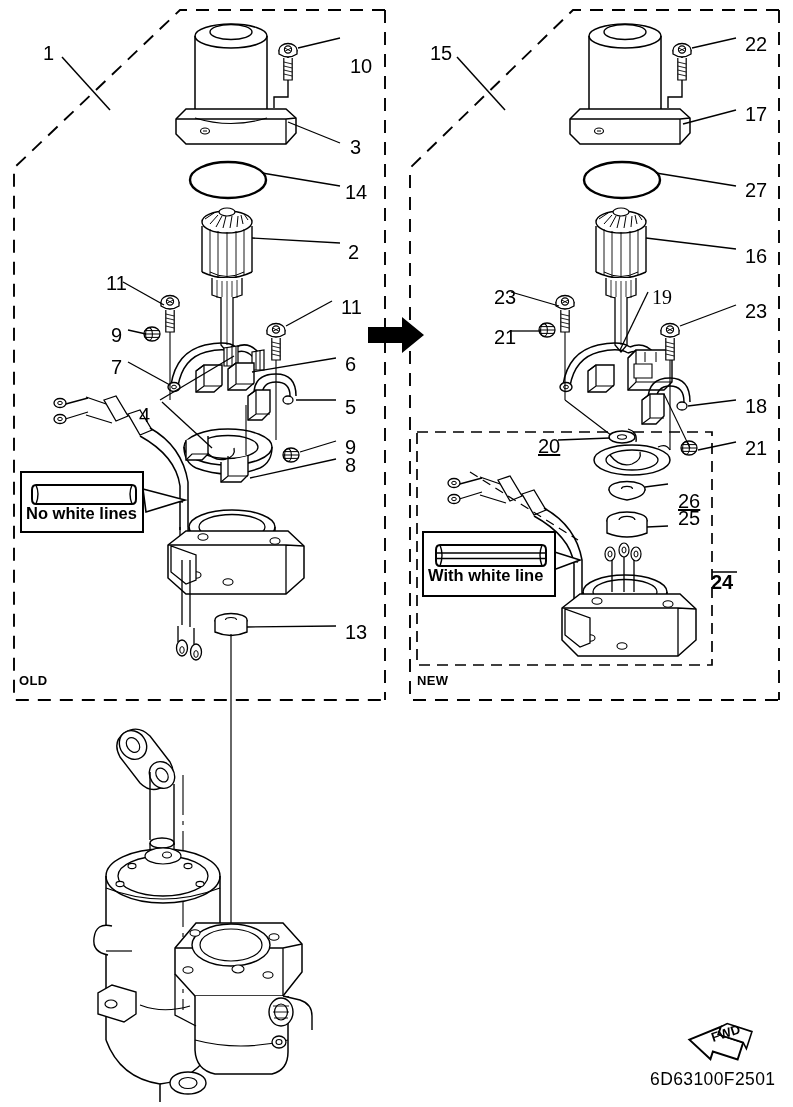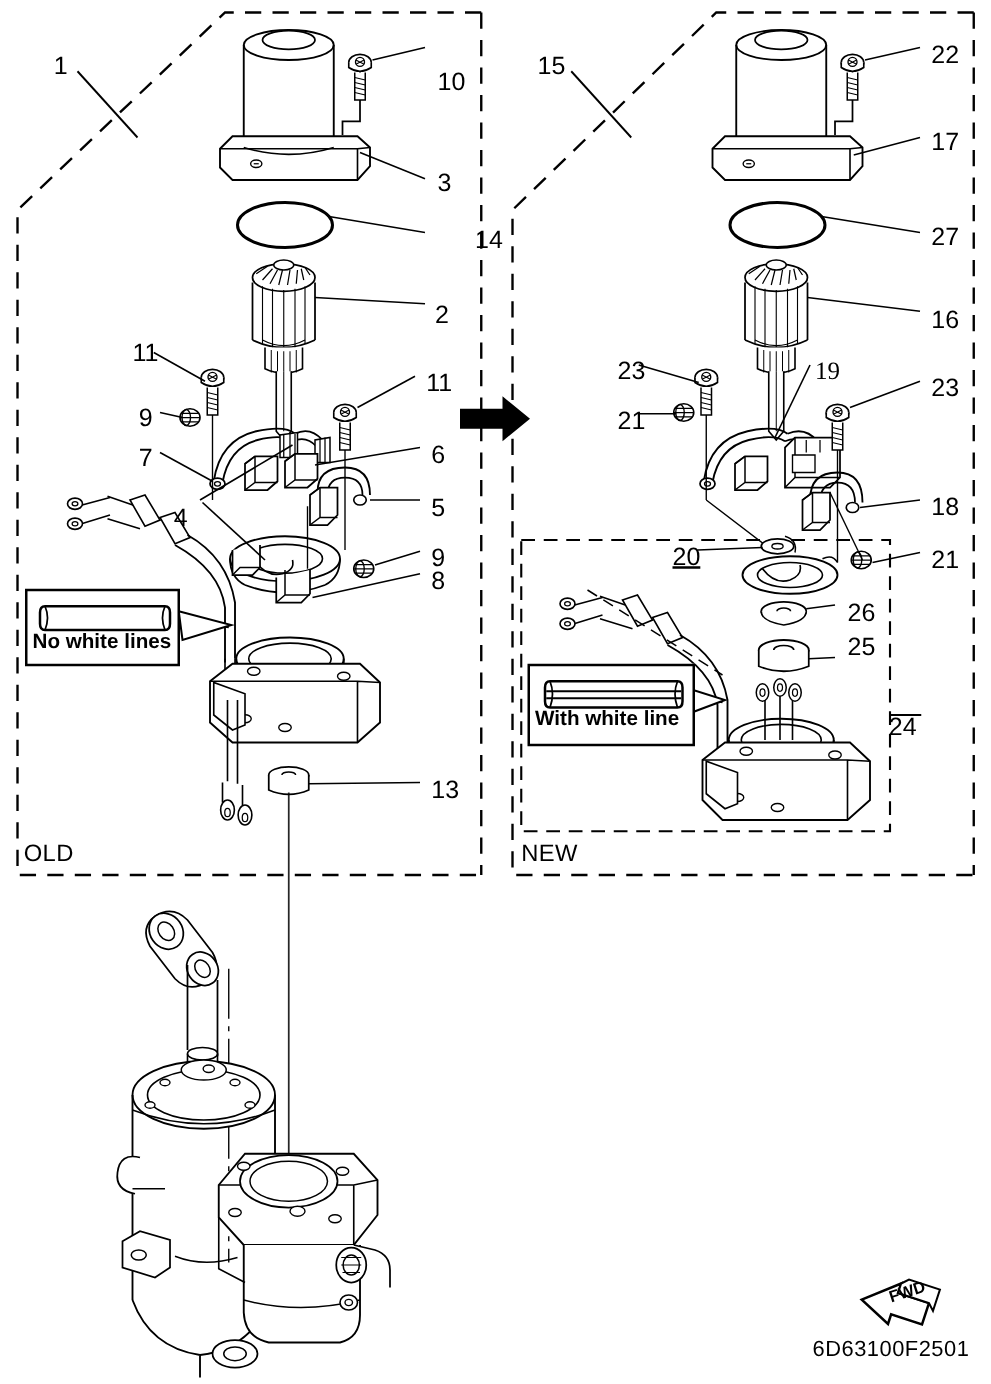--- a/index.html
+++ b/index.html
@@ -3,21 +3,21 @@
 <meta charset="utf-8">
 <title>Parts Diagram</title>
 <style>
   html,body{margin:0;padding:0;background:#ffffff;}
   body{width:793px;height:1107px;position:relative;overflow:hidden;
        font-family:"Liberation Sans","DejaVu Sans",sans-serif;color:#000;}
   #sheet{position:absolute;left:0;top:0;width:793px;height:1107px;}
   svg.layer{position:absolute;left:0;top:0;width:793px;height:1107px;overflow:visible;}
   .callnum{position:absolute;font-size:20px;font-weight:400;line-height:1;
            font-family:"Liberation Sans",sans-serif;white-space:nowrap;}
-  .panel-tag{position:absolute;font-size:19px;font-weight:400;letter-spacing:.3px;}
+  .panel-tag{position:absolute;font-size:13px;font-weight:700;letter-spacing:.3px;}
   .wl-box{position:absolute;background:#fff;border:2.2px solid #000;box-sizing:border-box;}
   .wl-label{position:absolute;font-size:16.5px;font-weight:700;white-space:nowrap;}
   .drawno{position:absolute;font-size:17.5px;font-weight:400;letter-spacing:.4px;white-space:nowrap;}
   .fwdtxt{font-size:13px;font-weight:700;}
 </style>
 </head>
 <body>
 
 <div id="sheet">
 
@@ -424,21 +424,21 @@
 
   <div class="panel-tag" style="left:19px;top:673px;">OLD</div>
   <div class="panel-tag" style="left:417px;top:673px;">NEW</div>
 
   <div class="callnum" style="left:43px;top:43px;">1</div>
   <div class="callnum" style="left:430px;top:43px;text-align:right;">15</div>
 
   <div id="callout-layer">
       <div class="callnum" style="left: 350px; top: 32px; margin-top: 24px;">10</div>
       <div class="callnum" style="left: 350px; top: 137px;">3</div>
-      <div class="callnum" style="left: 345px; top: 182px; margin-left: 35px;">14</div>
+      <div class="callnum" style="left: 345px; top: 182px;">14</div>
       <div class="callnum" style="left: 348px; top: 242px;">2</div>
       <div class="callnum" style="left: 106px; top: 273px;">11</div>
       <div class="callnum" style="left: 111px; top: 325px;">9</div>
       <div class="callnum" style="left: 111px; top: 357px;">7</div>
       <div class="callnum" style="left: 139px; top: 405px;">4</div>
       <div class="callnum" style="left: 341px; top: 297px;">11</div>
       <div class="callnum" style="left: 345px; top: 354px;">6</div>
       <div class="callnum" style="left: 345px; top: 397px;">5</div>
       <div class="callnum" style="left: 345px; top: 437px;">9</div>
       <div class="callnum" style="left: 345px; top: 455px;">8</div>
@@ -447,23 +447,23 @@
       <div class="callnum" style="left: 745px; top: 104px;">17</div>
       <div class="callnum" style="left: 745px; top: 180px;">27</div>
       <div class="callnum" style="left: 745px; top: 246px;">16</div>
       <div class="callnum" style="left: 494px; top: 287px;">23</div>
       <div class="callnum" style="left: 494px; top: 327px;">21</div>
       <div class="callnum" style="left: 652px; top: 287px; font-family: Liberation Serif, serif;">19</div>
       <div class="callnum" style="left: 745px; top: 301px;">23</div>
       <div class="callnum" style="left: 745px; top: 396px; text-align: right;">18</div>
       <div class="callnum" style="left: 538px; top: 436px; text-decoration: underline;">20</div>
       <div class="callnum" style="left: 745px; top: 438px;">21</div>
-      <div class="callnum" style="left: 678px; top: 481px;">26</div>
+      <div class="callnum" style="left: 678px; top: 491px; text-decoration: underline;">26</div>
       <div class="callnum" style="left: 678px; top: 508px;">25</div>
-      <div class="callnum" style="left: 711px; top: 572px;">24</div>
+      <div class="callnum" style="left: 711px; top: 572px; font-weight: bold;">24</div>
     </div>
 
   <svg class="layer" viewBox="0 0 793 1107">
     <text x="713" y="1042" class="fwdtxt" transform="rotate(-18 713 1042)" font-family="Liberation Sans, sans-serif" font-size="15" font-weight="700" fill="#000">FWD</text>
   </svg>
   <div class="drawno" style="left:650px;top:1069px;">6D63100F2501</div>
 
 </div>
 
 </body></html>

